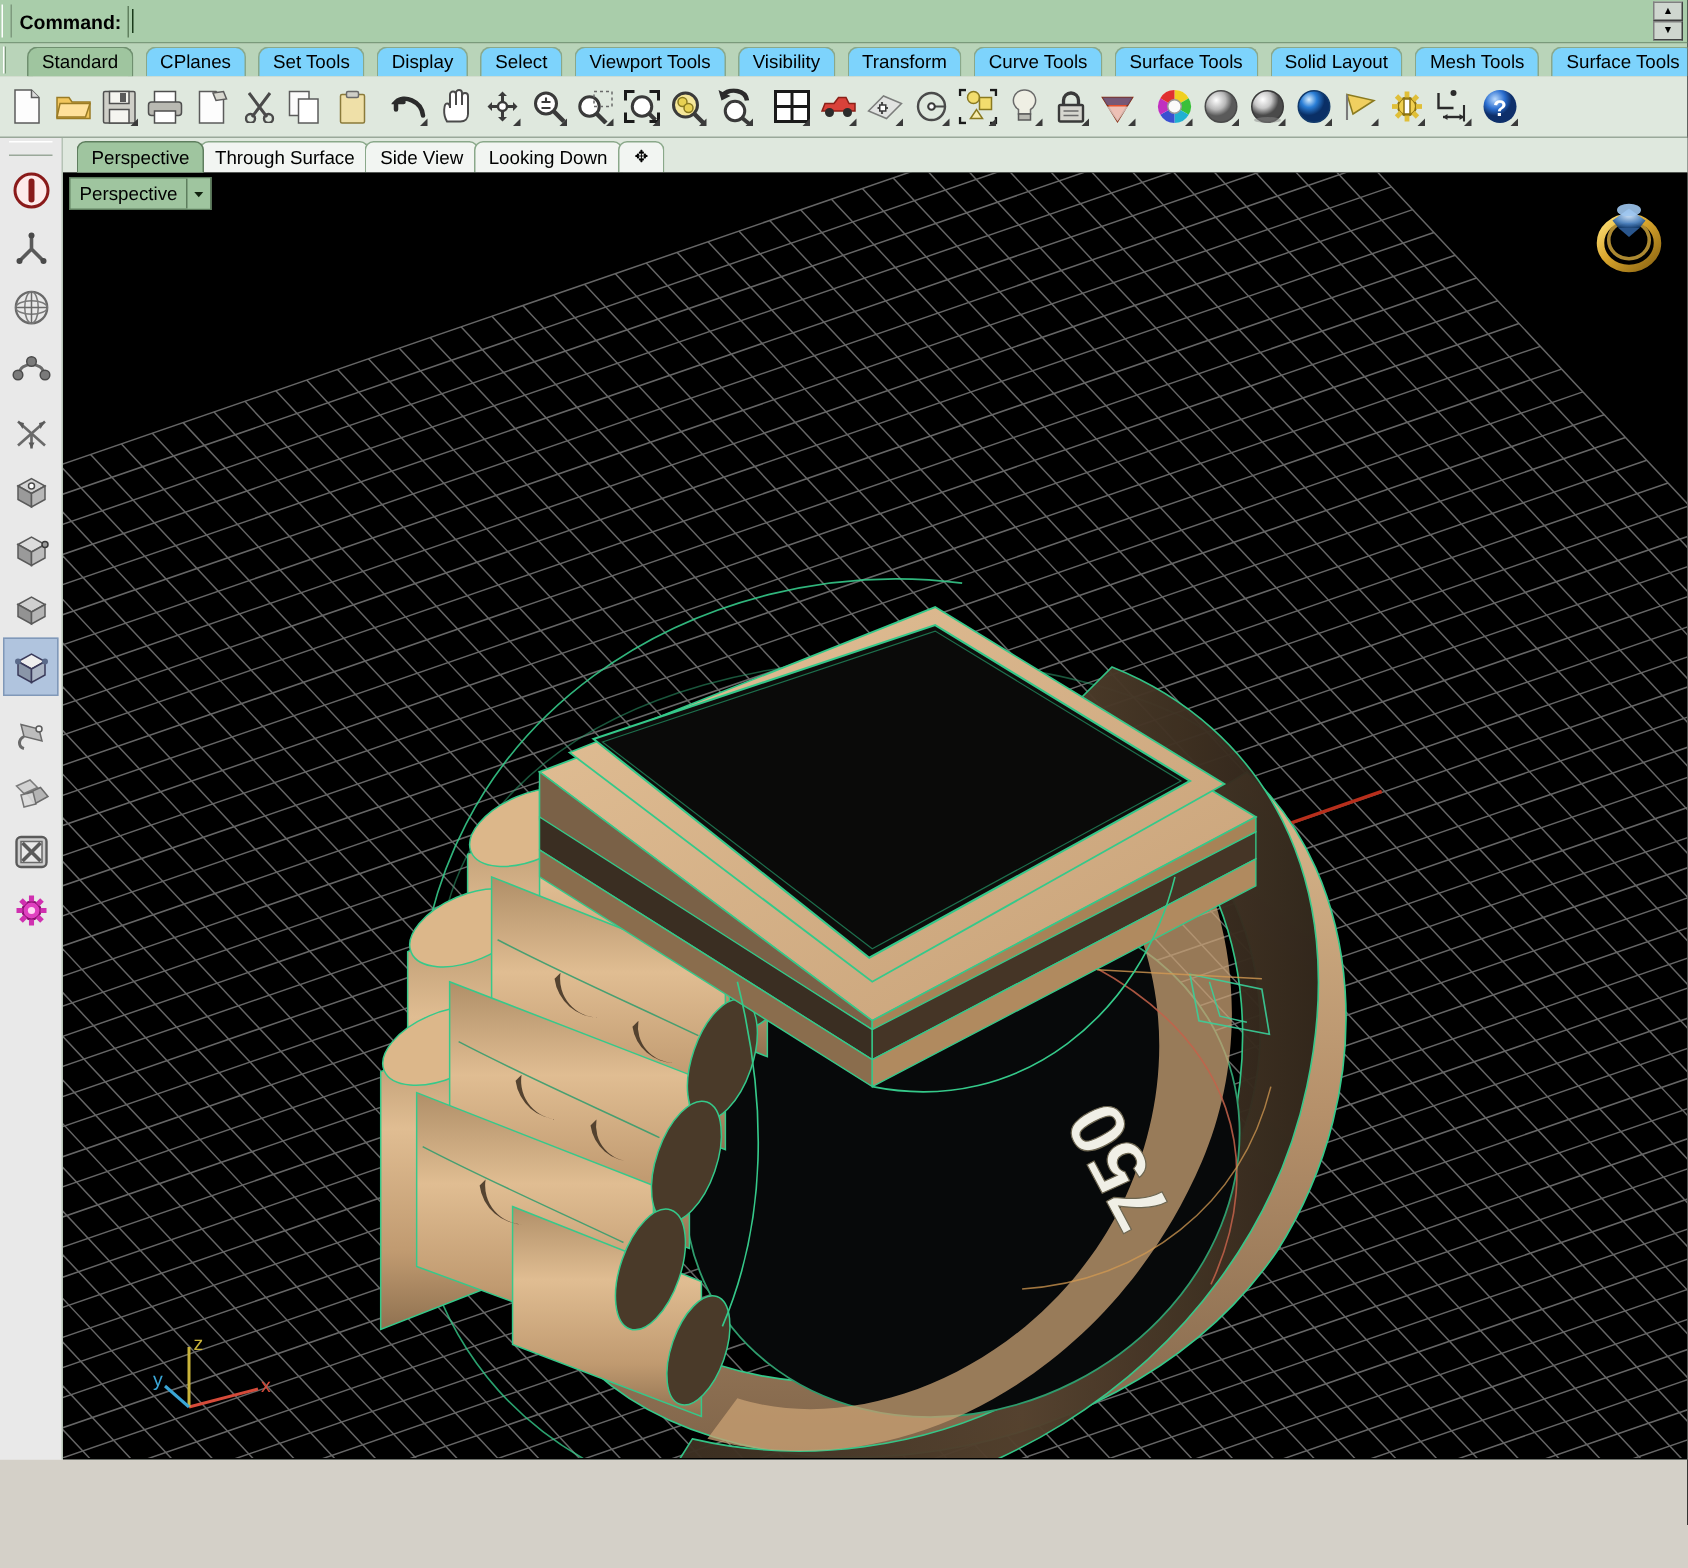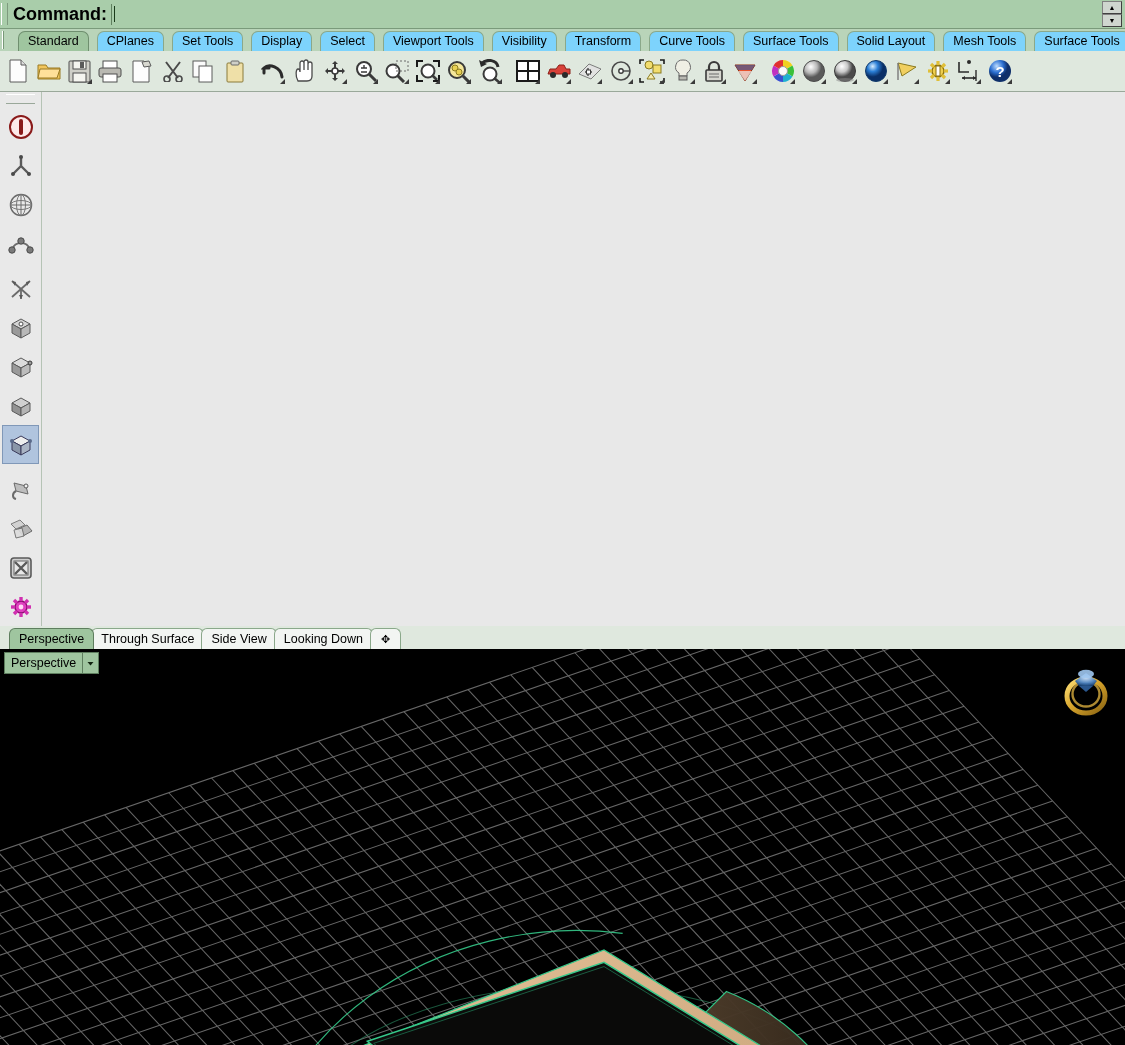--- a/index.html
+++ b/index.html
@@ -5,21 +5,21 @@
   html,body{margin:0;padding:0;background:#000;}
   body{width:1125px;height:1045px;overflow:hidden;
        font-family:"Liberation Sans","DejaVu Sans",sans-serif;}
 
   
   #app{width:1125px;height:1045px;position:relative;background:#d4d0c8;}
   .cmdbar{height:28px;background:#a9cdaa;display:flex;align-items:center;
           border-bottom:1px solid #7a9a7b;position:relative;}
   .cmdbar .gripper{width:5px;height:22px;margin:0 3px 0 1px;
           border-left:1px solid #ffffff;border-right:1px solid #7e9a7e;}
-  .cmd-label{font-size:18px;font-weight:bold;color:#000;padding-left:2px;
+  .cmd-label{font-size:13px;font-weight:bold;color:#000;padding-left:2px;
              letter-spacing:0px;font-family:"Liberation Sans",sans-serif;}
   .cmd-input{flex:1;height:21px;margin-left:4px;margin-right:2px;
              background:#a9cdaa;border:none;border-left:1px solid #60805f;
              position:relative;}
   .cmd-caret{position:absolute;left:2px;top:2px;width:1px;height:16px;background:#1a3a1a;}
   .spin{width:20px;height:26px;display:flex;flex-direction:column;
         justify-content:center;margin-right:3px;}
   .spin div{height:11px;border:1px solid #808080;border-bottom-color:#404040;
             border-right-color:#404040;background:#cfd6cf;display:flex;
             align-items:center;justify-content:center;font-size:7px;color:#000;line-height:1;}
@@ -43,21 +43,21 @@
   
   .icontoolbar{height:40px;background:#dfe8de;display:flex;align-items:center;
        border-bottom:1px solid #9aa89a;padding-left:3px;position:relative;}
   .ticon{width:29px;height:32px;margin-right:2px;position:relative;
          display:flex;align-items:center;justify-content:center;cursor:default;}
   .ticon svg{display:block;}
   .flyout{position:absolute;right:2px;bottom:3px;width:0;height:0;
           border-left:5px solid transparent;border-bottom:5px solid #3a3a3a;}
 
   
-  .mainrow{display:flex;height:881px;background:#e8e8e8;flex-direction:column;}
+  .mainrow{display:flex;height:881px;background:#e8e8e8;}
   .leftbar{width:41px;background:#e9e9e9;position:relative;
            border-right:1px solid #b5c3b5;}
   .lgrip{height:8px;margin:2px 6px 3px 6px;
          border-top:1px solid #fff;border-bottom:1px solid #9aa89a;}
   .lbtn{width:35px;height:37px;margin:0 auto 0 2px;position:relative;
         display:flex;align-items:center;justify-content:center;
         border:1px solid transparent;}
   .lbtn.sel{background:#b0c4de;border:1px solid #8098b8;}
   .lsep{height:6px;}
 

